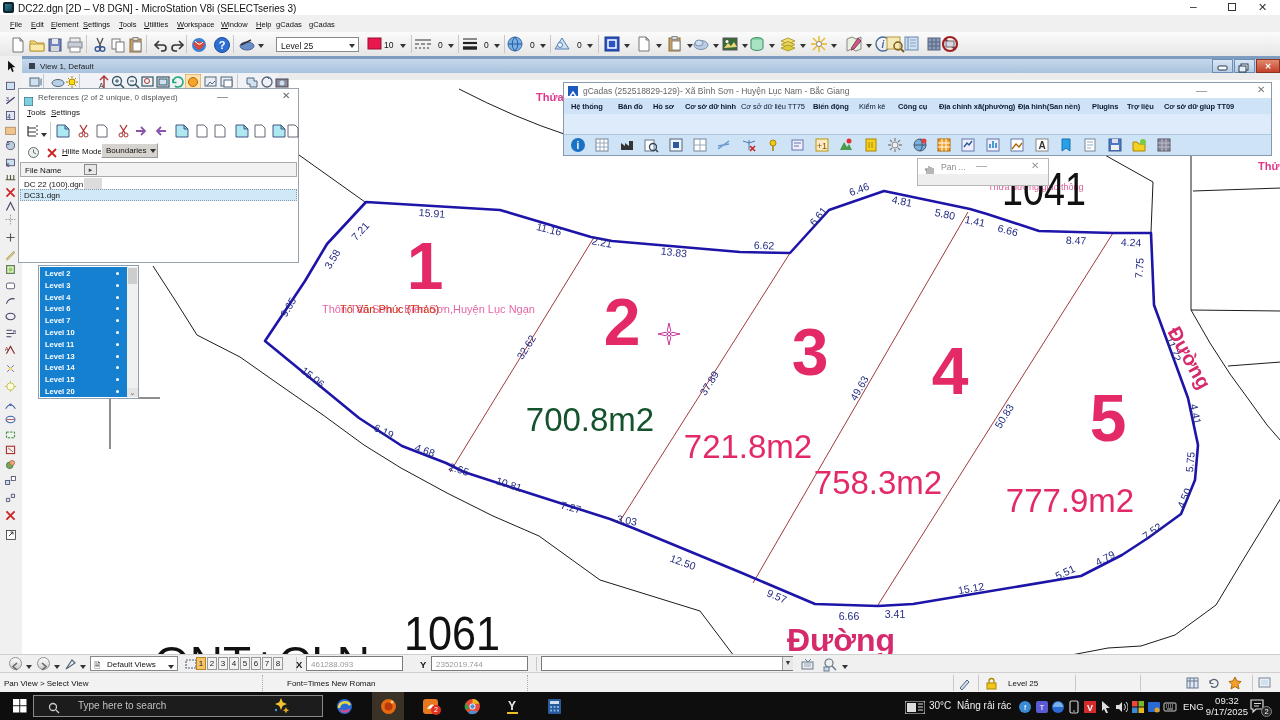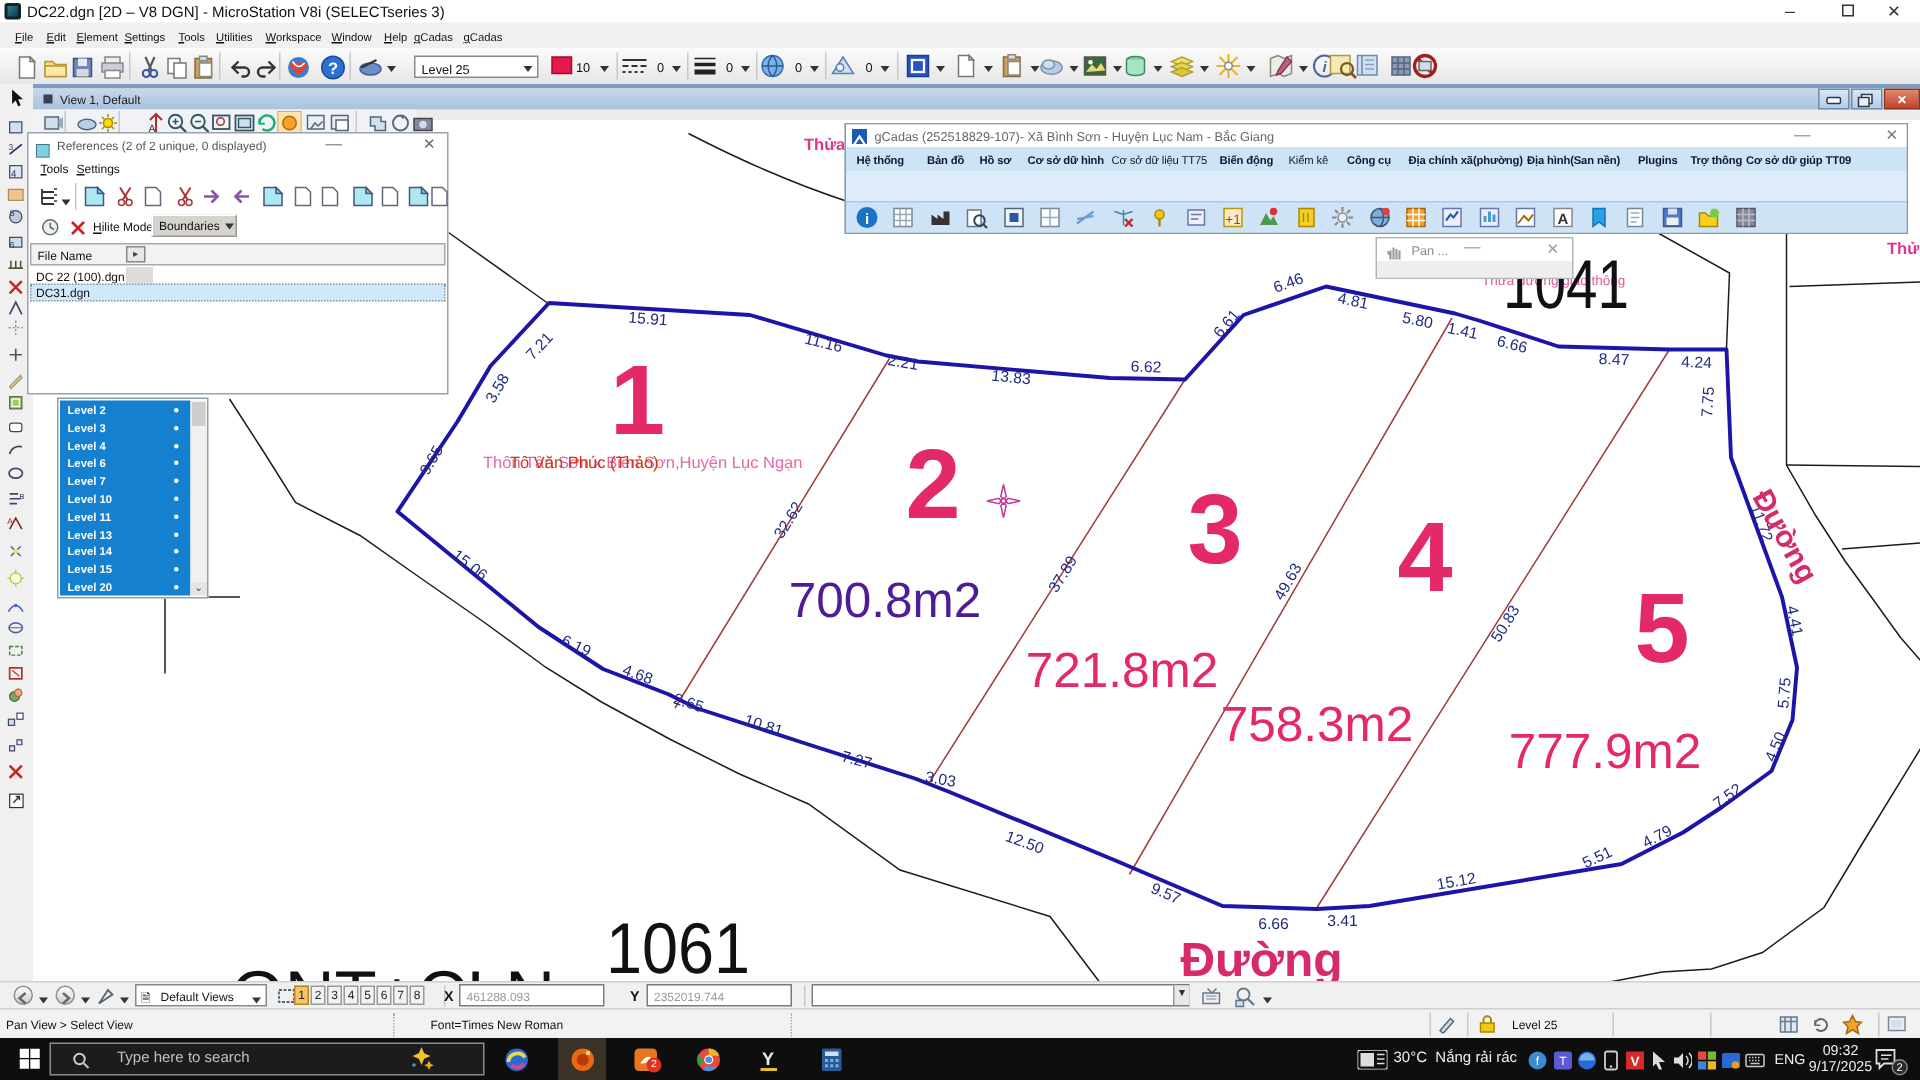--- a/index.html
+++ b/index.html
@@ -88,21 +88,21 @@
     <div class="abs tt" style="left:859px;top:388px;font-size:10.5px;color:#232b80;transform:translate(-50%,-50%) rotate(-60deg)">49.63</div>
     <div class="abs tt" style="left:1004px;top:416px;font-size:10.5px;color:#232b80;transform:translate(-50%,-50%) rotate(-58deg)">50.83</div>
   </div>
 
 <div id="bigtexts" class="abs" style="left:0;top:0;width:1280px;height:720px;z-index:2;pointer-events:none">
     <div class="abs tt" style="left:425px;top:266px;font-size:66px;color:#e32a67;font-weight:700;transform:translate(-50%,-50%)">1</div>
     <div class="abs tt" style="left:622px;top:322px;font-size:66px;color:#e32a67;font-weight:700;transform:translate(-50%,-50%)">2</div>
     <div class="abs tt" style="left:810px;top:352px;font-size:66px;color:#e32a67;font-weight:700;transform:translate(-50%,-50%)">3</div>
     <div class="abs tt" style="left:950px;top:371px;font-size:66px;color:#e32a67;font-weight:700;transform:translate(-50%,-50%)">4</div>
     <div class="abs tt" style="left:1108px;top:418px;font-size:66px;color:#e32a67;font-weight:700;transform:translate(-50%,-50%)">5</div>
-    <div class="abs tt" style="left:590px;top:400px;font-size:33px;color:#4c1d95;font-weight:normal;transform:translate(-50%,-50%)">700.8m2</div>
+    <div class="abs tt" style="left:590px;top:420px;font-size:33px;color:#14532d;font-weight:normal;transform:translate(-50%,-50%)">700.8m2</div>
     <div class="abs tt" style="left:748px;top:447px;font-size:33px;color:#e32a67;font-weight:normal;transform:translate(-50%,-50%)">721.8m2</div>
     <div class="abs tt" style="left:878px;top:483px;font-size:33px;color:#e32a67;font-weight:normal;transform:translate(-50%,-50%)">758.3m2</div>
     <div class="abs tt" style="left:1070px;top:501px;font-size:33px;color:#e32a67;font-weight:normal;transform:translate(-50%,-50%)">777.9m2</div>
     <div class="abs tt" style="left:988px;top:182px;font-size:9px;color:#e05a9a">Thưa đường giao thông</div>
     <div class="abs tt" style="left:1044px;top:189px;font-size:46px;color:#111;font-weight:normal;transform:translate(-50%,-50%) scaleX(0.82)">1041</div>
     <div class="abs tt" style="left:452px;top:633px;font-size:48px;color:#111;font-weight:normal;transform:translate(-50%,-50%) scaleX(0.9)">1061</div>
     <div class="abs tt" style="left:262px;top:663px;font-size:46px;color:#111;font-weight:normal;transform:translate(-50%,-50%)">ONT+CLN</div>
     <div class="abs tt" style="left:841px;top:640px;font-size:32px;color:#d62a6c;font-weight:700;transform:translate(-50%,-50%)">Đường</div>
     <div class="abs tt" style="left:1189px;top:358px;font-size:20px;color:#d62a6c;font-weight:600;transform:translate(-50%,-50%) rotate(61deg)">Đường</div>
     <div class="abs tt" style="left:322px;top:303px;font-size:11px;color:#e667a8">Thôn Tân Sơn x Biên Sơn,Huyện Lục Ngạn</div>
@@ -599,36 +599,36 @@
     <div class="abs" style="left:88px;top:1px;width:11px;height:130px;background:#f0f0f0"></div>
     <div class="abs" style="left:89px;top:2px;width:9px;height:16px;background:#cdcdcd"></div>
     <div class="abs" style="left:88px;top:122px;width:11px;height:9px;background:#e4e4e4;font-size:7px;color:#555;text-align:center;line-height:9px">⌄</div>
   </div>
 
 <div id="gcadas" class="abs" style="left:563px;top:82px;width:709px;height:74px;background:#cfe3f7;border:1px solid #8899aa;z-index:20">
     <div class="abs" style="left:0;top:0;width:707px;height:15px;background:#fff"></div>
     <div class="abs" style="left:4px;top:3px;width:10px;height:10px;background:#1a5abc"><svg width="10" height="10">
         <path d="M1,8 L5,2 L9,8" stroke="#fff" fill="none" stroke-width="1.5"></path>
       </svg></div>
-    <div class="abs tt" style="left:19px;top:3px;font-size:8.5px;color:#666">gCadas (252518829-107)- Xã Bình Sơn - Huyện Lục Nam - Bắc Giang</div>
+    <div class="abs tt" style="left:19px;top:3px;font-size:8.5px;color:#666">gCadas (252518829-129)- Xã Bình Sơn - Huyện Lục Nam - Bắc Giang</div>
     <div class="abs tt" style="left:632px;top:1px;font-size:11px;color:#888">—</div>
     <div class="abs tt" style="left:693px;top:1px;font-size:10px;color:#777">✕</div>
     <div class="abs" style="left:0;top:15px;width:707px;height:16px;background:#cfe3f7"></div>
     <div class="abs tt" style="left:7px;top:19px;font-size:7.5px;font-weight:600;letter-spacing:-0.1px;color:#0a1a33">Hệ thống</div>
     <div class="abs tt" style="left:54px;top:19px;font-size:7.5px;font-weight:600;letter-spacing:-0.1px;color:#0a1a33">Bản đồ</div>
     <div class="abs tt" style="left:89px;top:19px;font-size:7.5px;font-weight:600;letter-spacing:-0.1px;color:#0a1a33">Hồ sơ</div>
     <div class="abs tt" style="left:121px;top:19px;font-size:7.5px;font-weight:600;letter-spacing:-0.1px;color:#0a1a33">Cơ sở dữ hình</div>
     <div class="abs tt" style="left:177px;top:19px;font-size:7.5px;font-weight:400;letter-spacing:-0.1px;color:#0a1a33">Cơ sở dữ liệu TT75</div>
     <div class="abs tt" style="left:249px;top:19px;font-size:7.5px;font-weight:600;letter-spacing:-0.1px;color:#0a1a33">Biến động</div>
     <div class="abs tt" style="left:295px;top:19px;font-size:7.5px;font-weight:400;letter-spacing:-0.1px;color:#0a1a33">Kiểm kê</div>
     <div class="abs tt" style="left:334px;top:19px;font-size:7.5px;font-weight:600;letter-spacing:-0.1px;color:#0a1a33">Công cụ</div>
     <div class="abs tt" style="left:375px;top:19px;font-size:7.5px;font-weight:600;letter-spacing:-0.1px;color:#0a1a33">Địa chính xã(phường)</div>
     <div class="abs tt" style="left:454px;top:19px;font-size:7.5px;font-weight:600;letter-spacing:-0.1px;color:#0a1a33">Địa hình(San nền)</div>
     <div class="abs tt" style="left:528px;top:19px;font-size:7.5px;font-weight:600;letter-spacing:-0.1px;color:#0a1a33">Plugins</div>
-    <div class="abs tt" style="left:563px;top:19px;font-size:7.5px;font-weight:600;letter-spacing:-0.1px;color:#0a1a33">Trợ thông</div>
+    <div class="abs tt" style="left:563px;top:19px;font-size:7.5px;font-weight:600;letter-spacing:-0.1px;color:#0a1a33">Trợ liệu</div>
     <div class="abs tt" style="left:600px;top:19px;font-size:7.5px;font-weight:600;letter-spacing:-0.1px;color:#0a1a33">Cơ sở dữ giúp TT09</div>
     <div class="abs" style="left:0;top:31px;width:707px;height:20px;background:#ddebfa"></div>
     <div class="abs" style="left:0;top:51px;width:707px;height:21px;background:#cfe3f7;border-top:1px solid #b0c8e0"></div>
     <div class="abs" style="left:6px;top:54px;width:16px;height:16px"><svg width="16" height="16">
         <circle cx="8" cy="8" r="7" fill="#1a72c4"></circle>
         <text x="8" y="12" font-size="10" fill="#fff" text-anchor="middle" font-weight="bold">i</text>
       </svg></div>
     <div class="abs" style="left:30.4px;top:54px;width:16px;height:16px"><svg width="16" height="16">
         <rect x="2" y="2" width="12" height="12" fill="#fff" stroke="#789"></rect>
         <path d="M2,6 h12 M2,10 h12 M6,2 v12 M10,2 v12" stroke="#9ab"></path>

